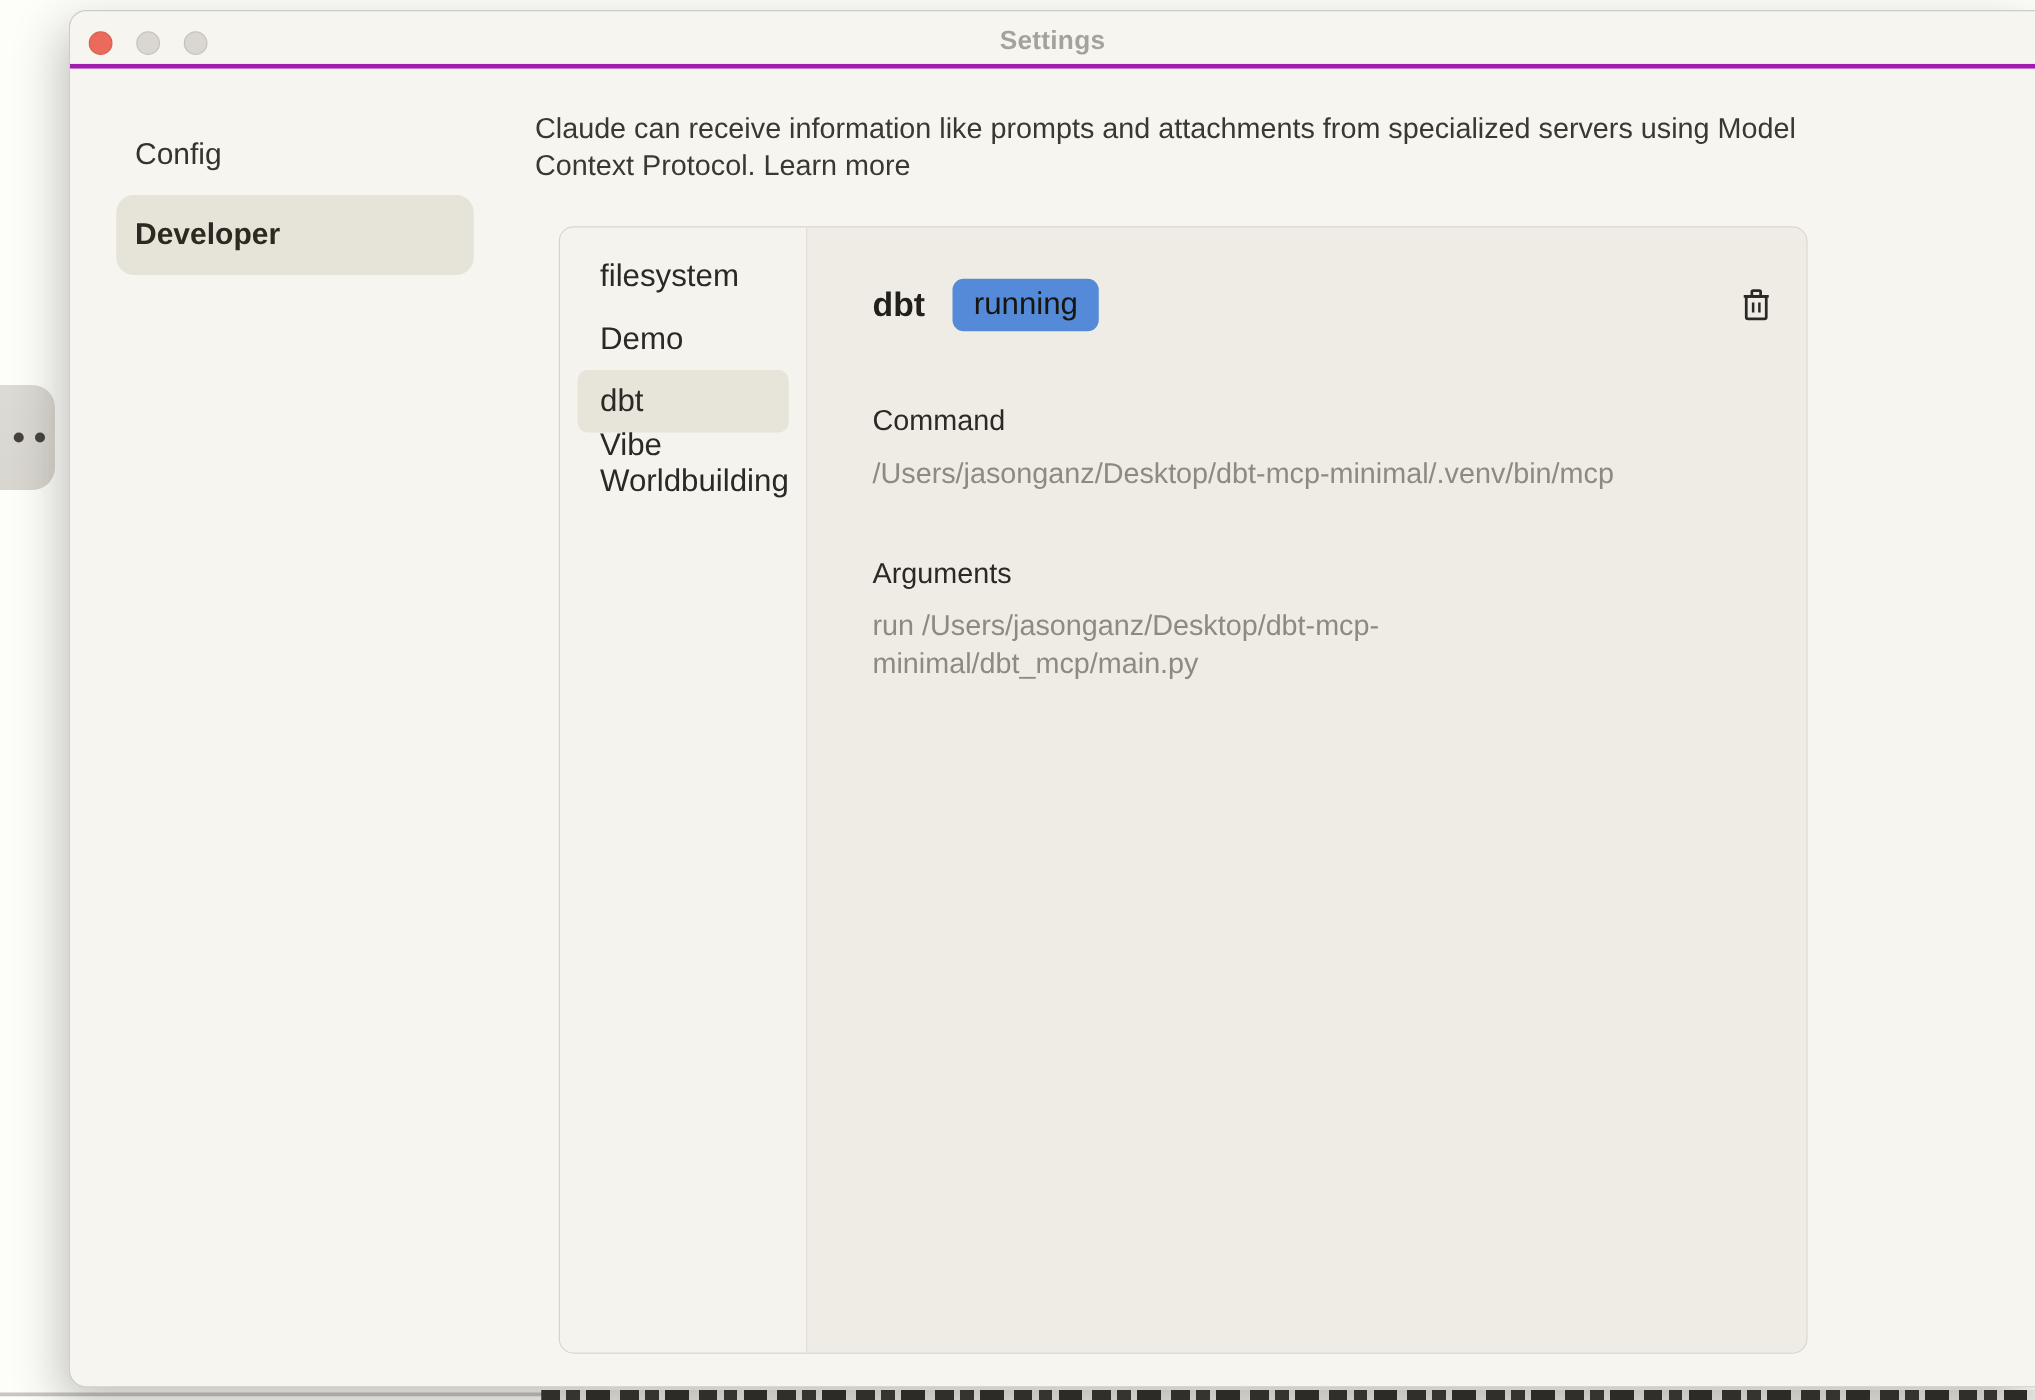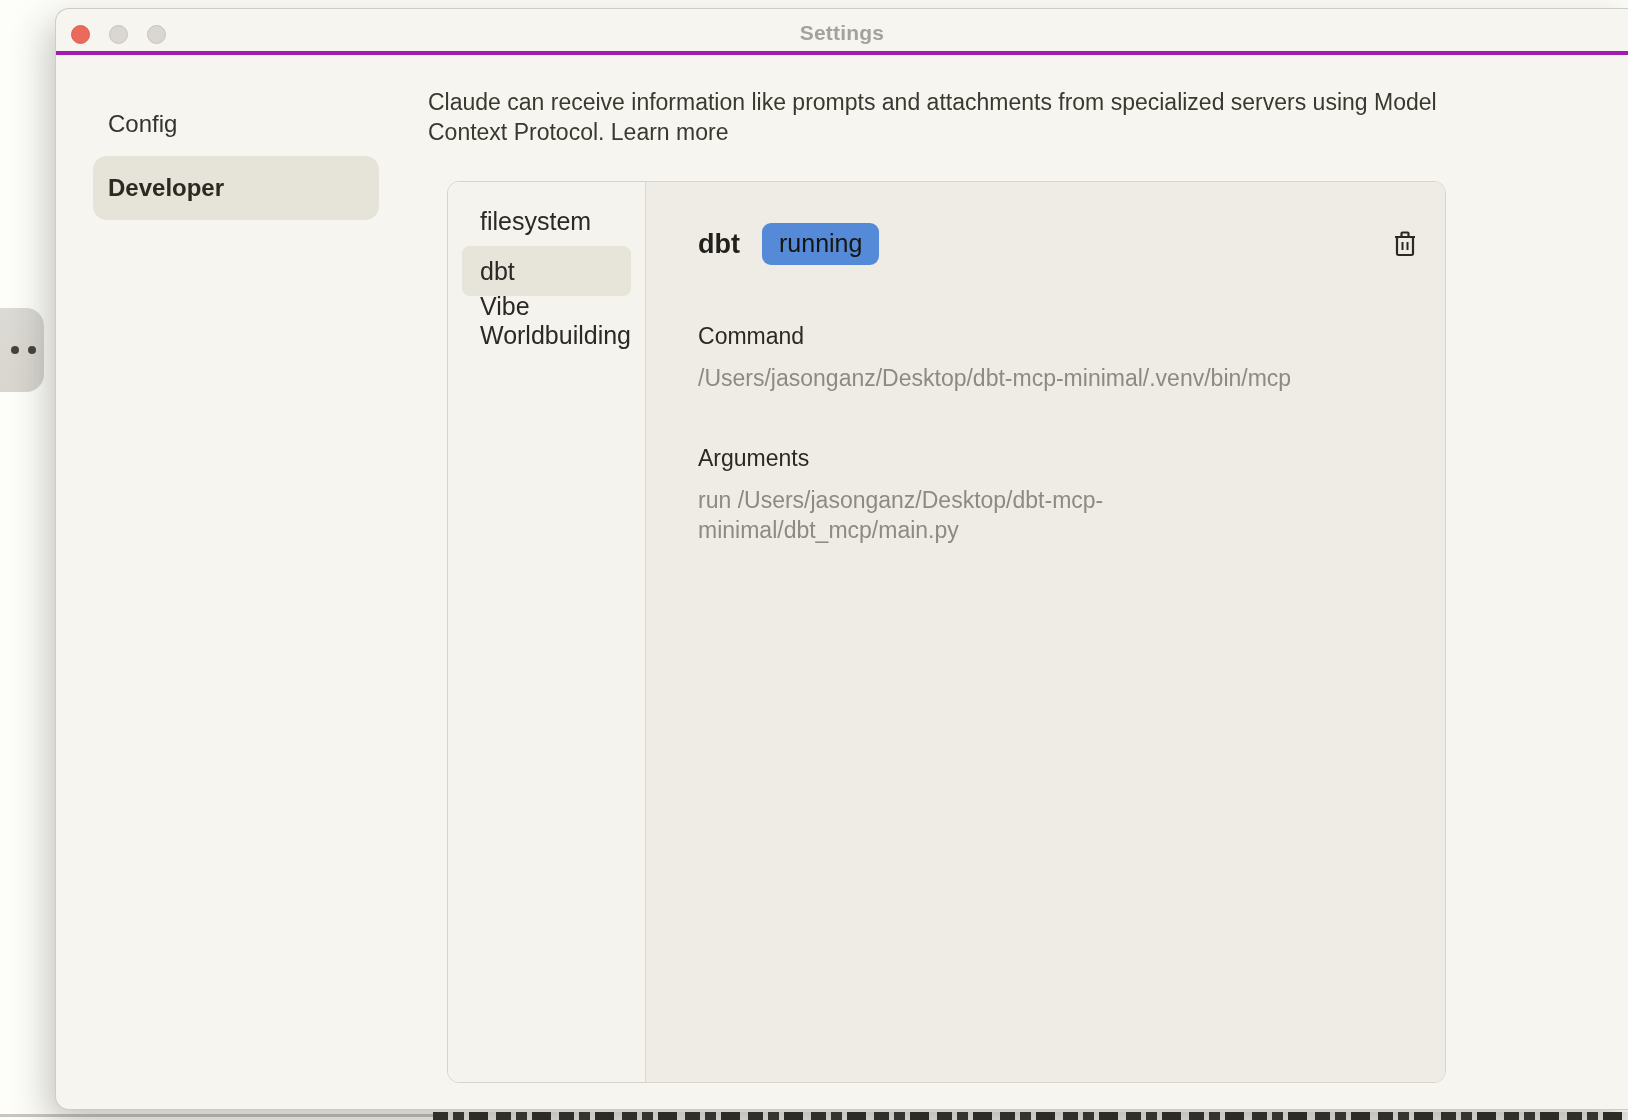--- a/index.html
+++ b/index.html
@@ -180,20 +180,23 @@
     <span>Developer</span>
   </div>
 
   <div class="description"><span>Claude can receive information like prompts and attachments from specialized servers using Model Context Protocol.</span><span> </span><span class="learn-more">Learn more</span></div>
 
   <div class="panel">
 
     <div class="server-col">
       <div class="server-row">
         <span>filesystem</span>
+      </div>
+      <div class="server-row">
+        <span>Demo</span>
       </div>
       <div class="server-row selected">
         <span>dbt</span>
       </div>
       <div class="server-row">
         <span>Vibe Worldbuilding</span>
       </div>
 
     </div>
 

